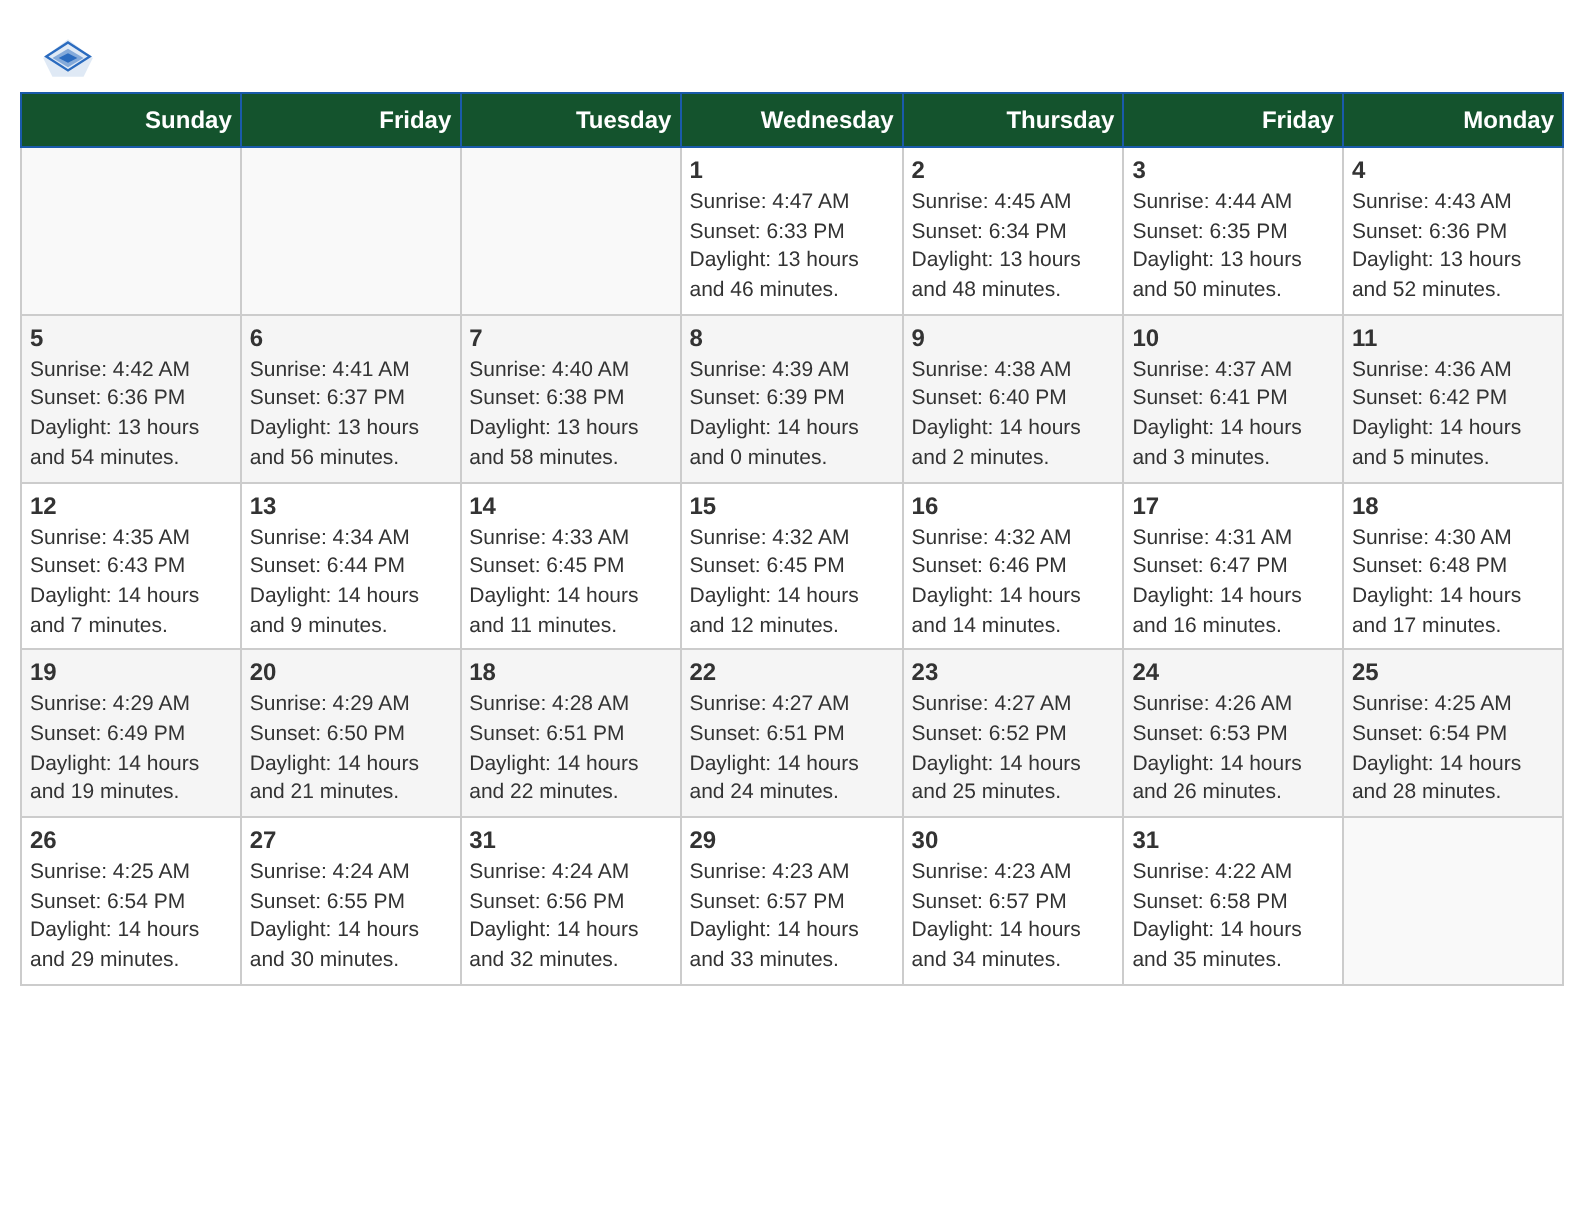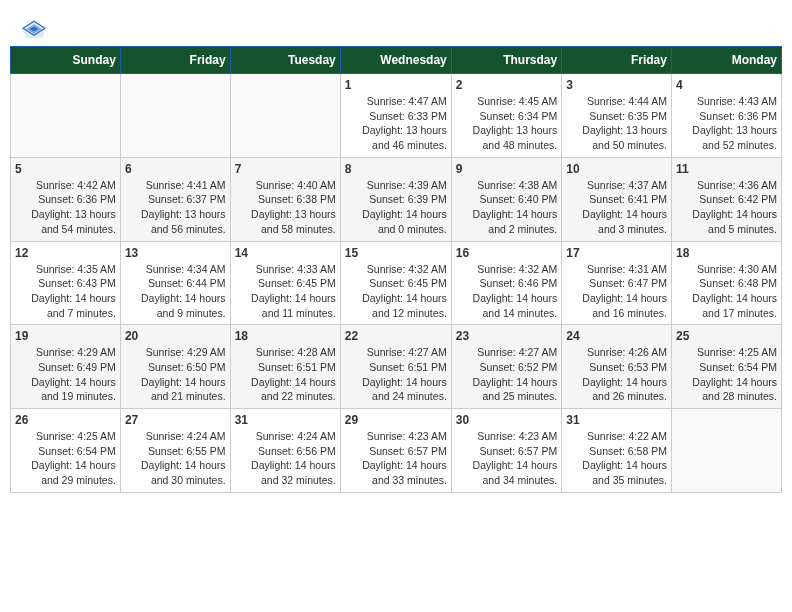--- a/index.html
+++ b/index.html
@@ -68,21 +68,20 @@
       font-size: 12px;
       font-weight: bold;
       color: #333;
       display: block;
       margin-bottom: 2px;
     }
     .day-info {
       color: #333;
       font-size: 10.5px;
       line-height: 1.4;
-      text-align: right;
     }
     td.empty {
       background: #f9f9f9;
     }
     tr:nth-child(even) td.empty {
       background: #f0f0f0;
     }
   </style>
 </head>
 <body>

